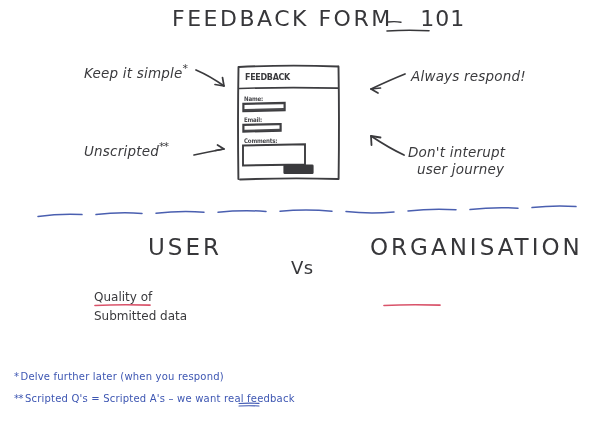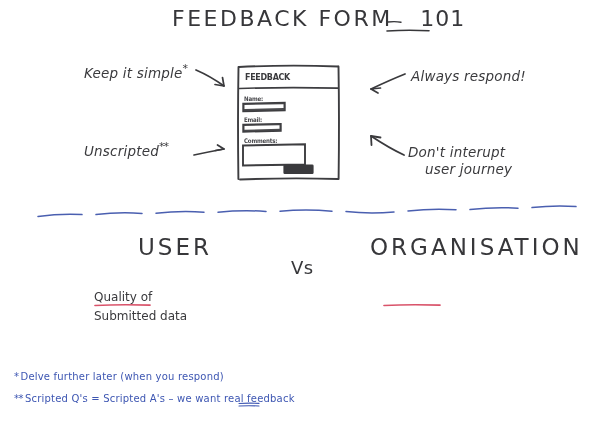--- a/index.html
+++ b/index.html
@@ -143,32 +143,32 @@
   <div class="ink callout" style="left:84px; top:140px;">
     <span>Unscripted</span><span class="star">**</span>
   </div>
 
   <div class="ink callout" style="left:411px; top:68px;">
     <span>Always respond!</span>
   </div>
 
   <div class="ink callout" style="left:408px; top:144px; line-height:17px;">
     <span>Don't interupt</span><br>
-    <span style="display:inline-block; margin-left:17px;">user journey</span>
+    <span style="display:inline-block; margin-left:9px;">user journey</span>
   </div>
 
   <div class="wf-title" style="left:245px; top:73px;">FEEDBACK</div>
 
   <div class="wf-label" style="left:244px; top:96px;">Name:</div>
   <div class="wf-label" style="left:244px; top:117px;">Email:</div>
   <div class="wf-label" style="left:244px; top:138px;">Comments:</div>
 
   <div class="wf-btn-text" style="left:289px; top:168px;">SEND</div>
 
-  <div class="ink bighead" style="left:138px; top:234px;">USER</div>
+  <div class="ink bighead" style="left:148px; top:234px;">USER</div>
   <div class="ink vs" style="left:279px; top:257px;margin-left:12px;">Vs</div>
   <div class="ink bighead" style="left:370px; top:234px;text-align:center;">ORGANISATION</div>
 
   <div class="ink point" style="left:94px; top:288px;">
     <span>Quality of</span>
     <span class="l2">Submitted data</span>
   </div>
 
 
   <div class="ink foot" style="left:14px; top:371px;">

